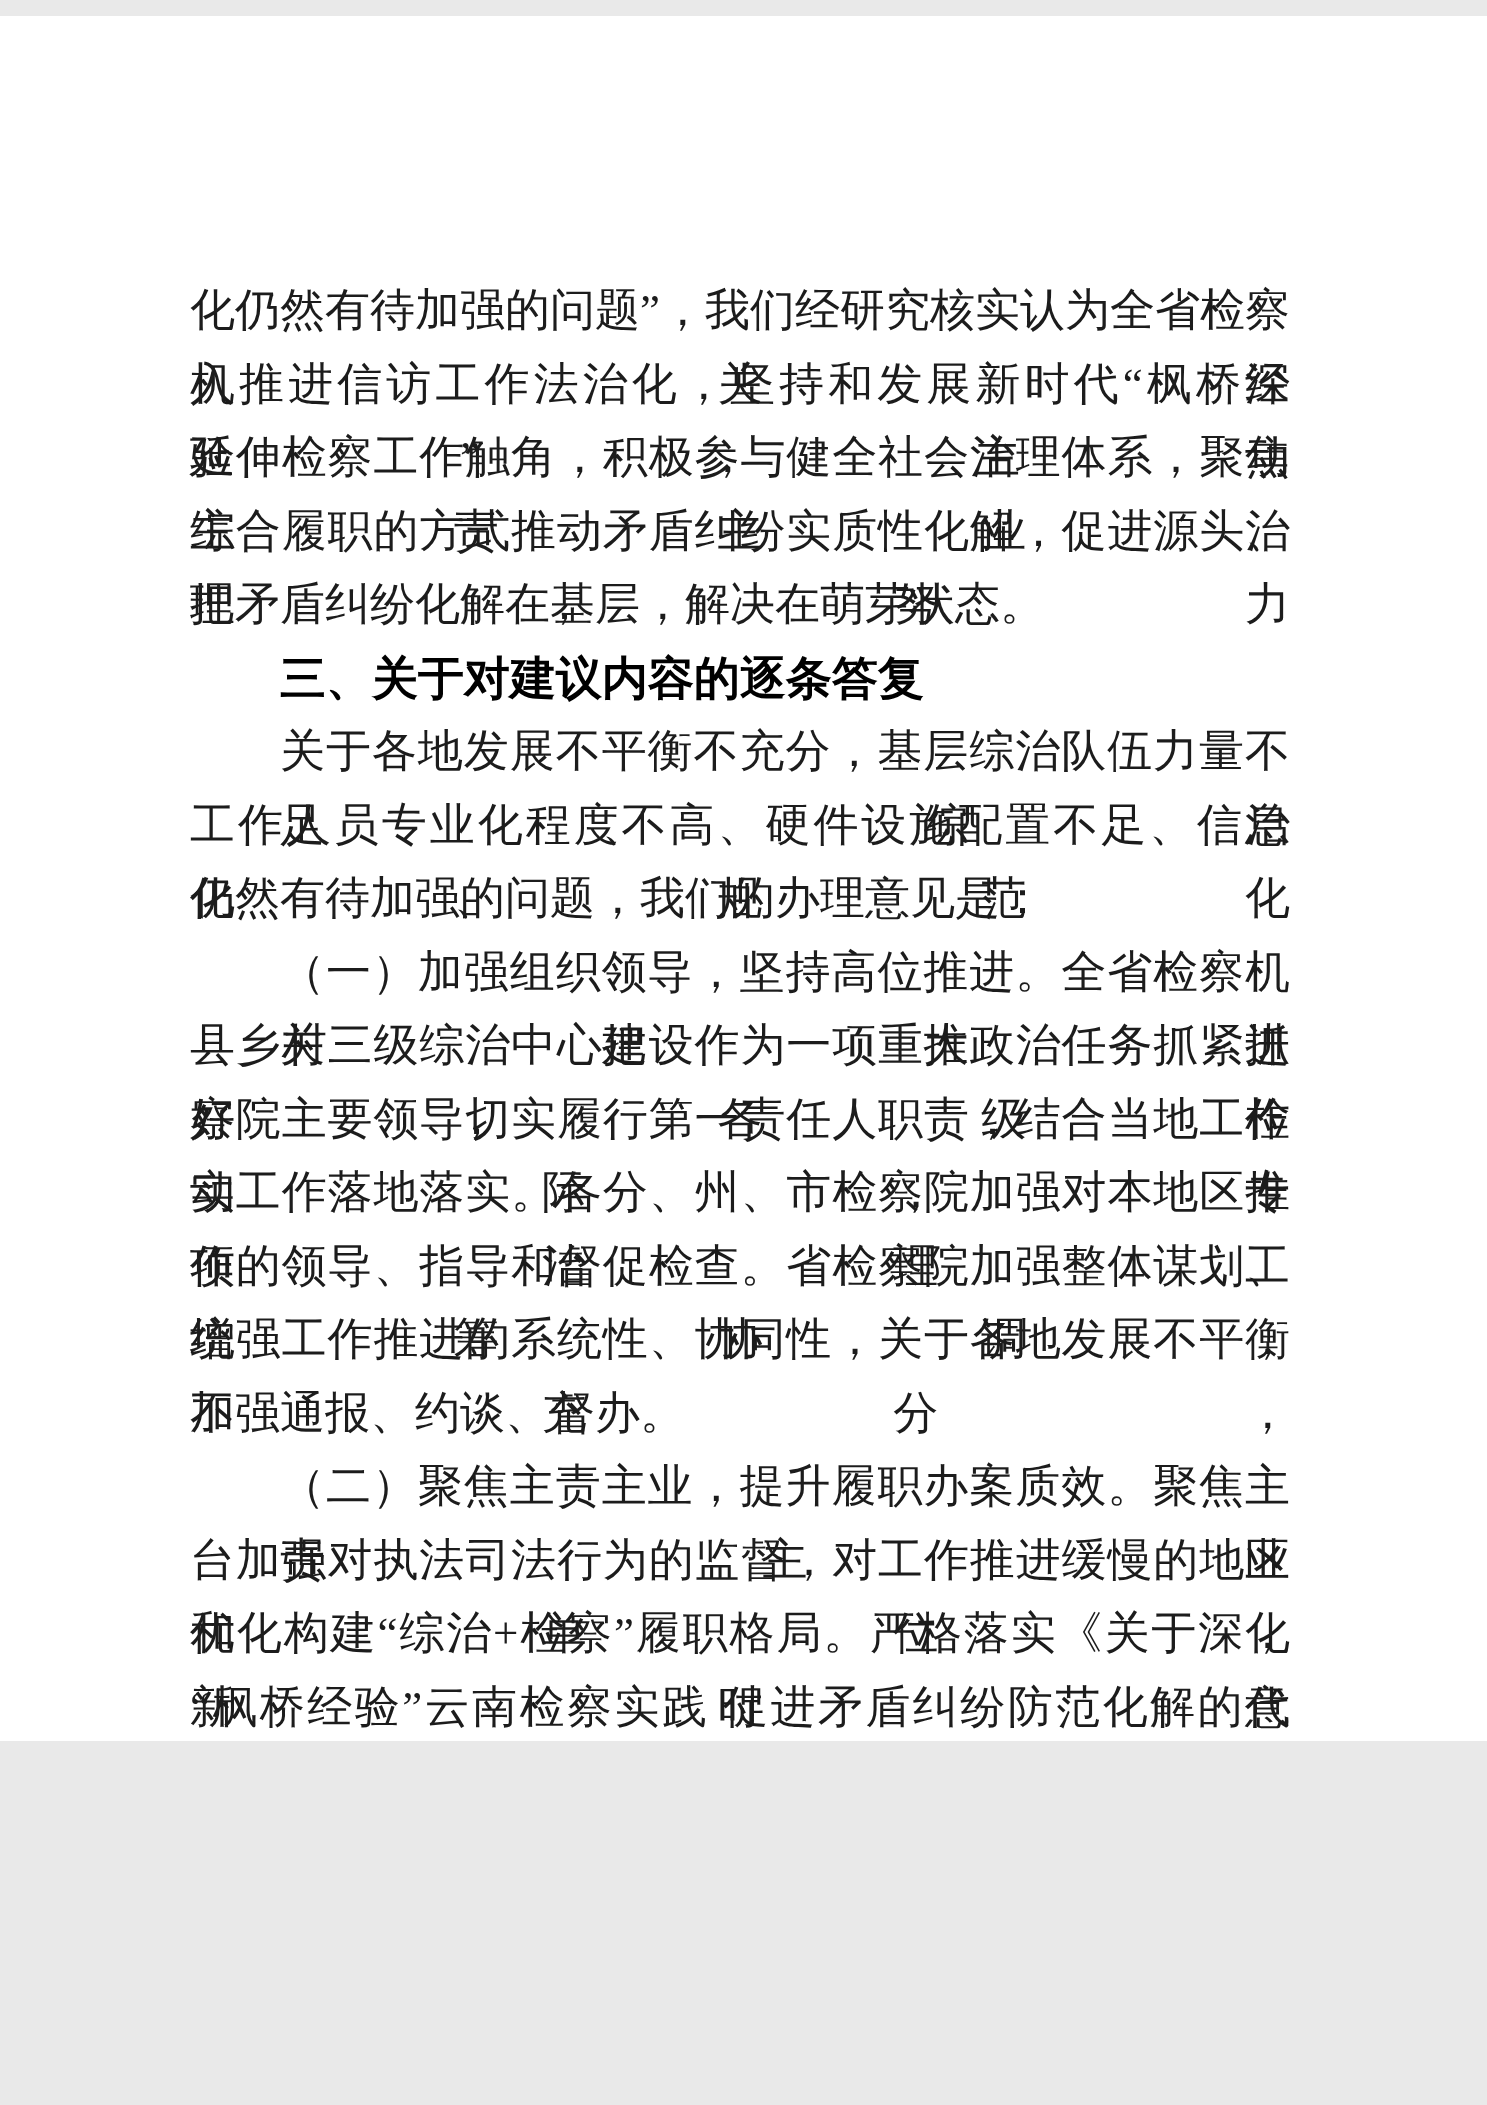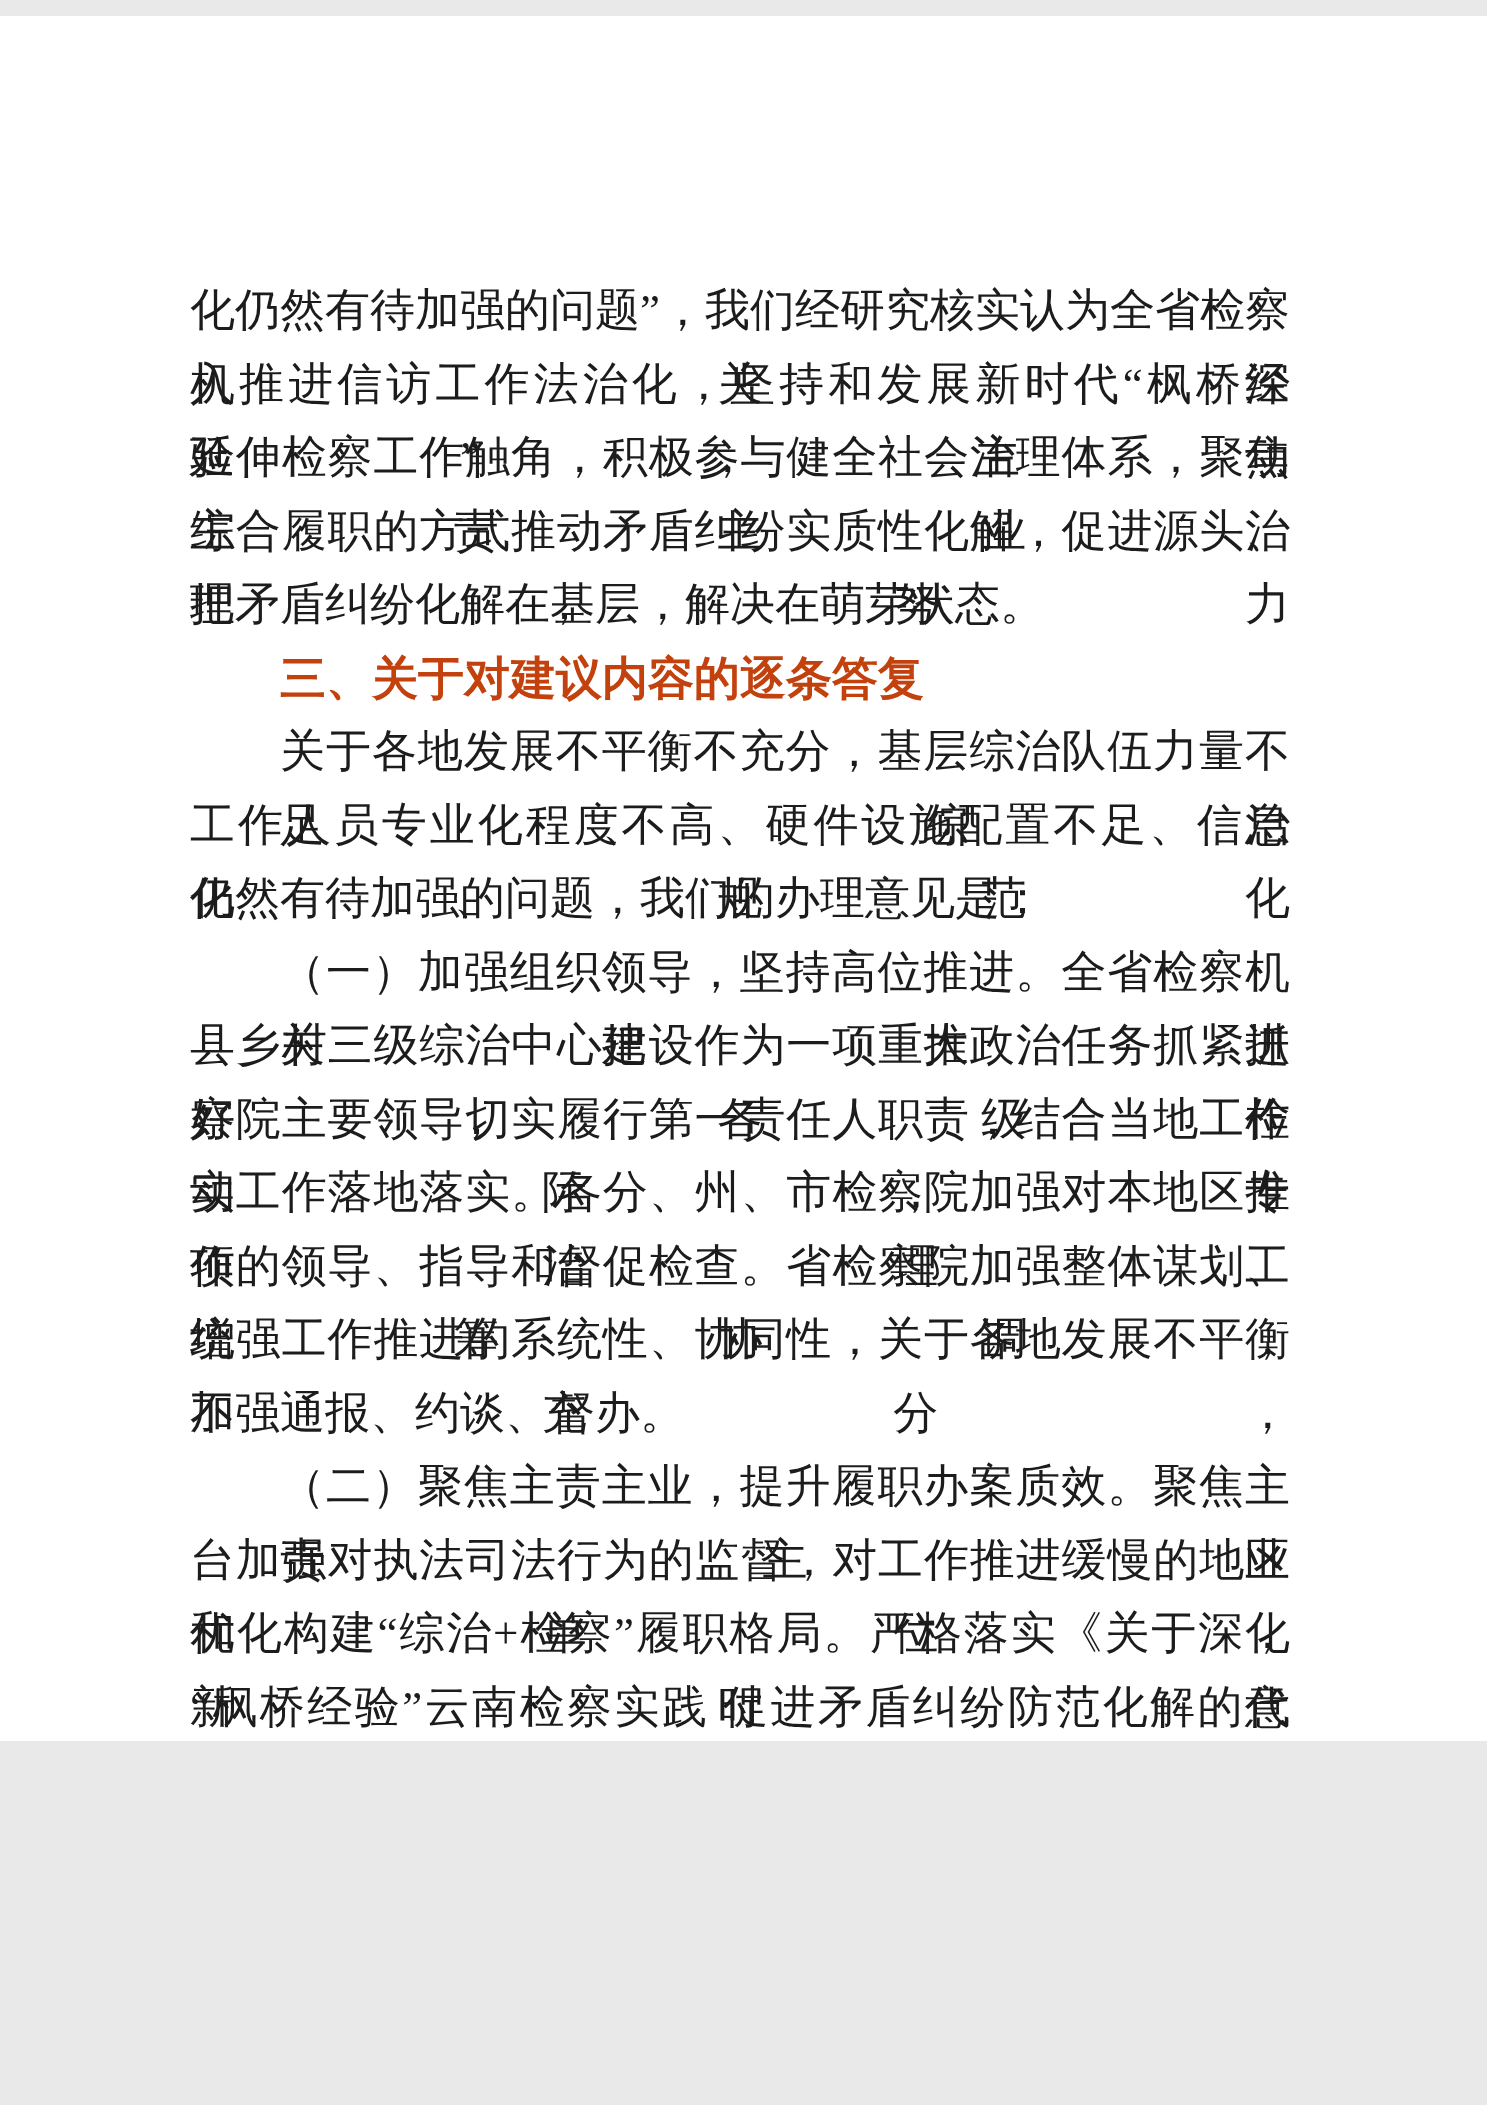--- a/index.html
+++ b/index.html
@@ -32,21 +32,21 @@
     text-align-last:justify;
     text-justify:inter-character;
   }
   .ln.indent{
     padding-left:90px;
   }
   .ln.heading{
     font-family:"Liberation Sans","DejaVu Sans",sans-serif;
     font-weight:bold;
     font-size:46px;
-    color:#c2410c;
+    color:#000000;
   }
   .footer-pagenum{
     position:absolute;
     left:186px;
     top:1938px;
     font-size:40px;
     line-height:60px;
     color:#2a2a2a;
     font-family:"Liberation Serif","DejaVu Serif",serif;
   }

